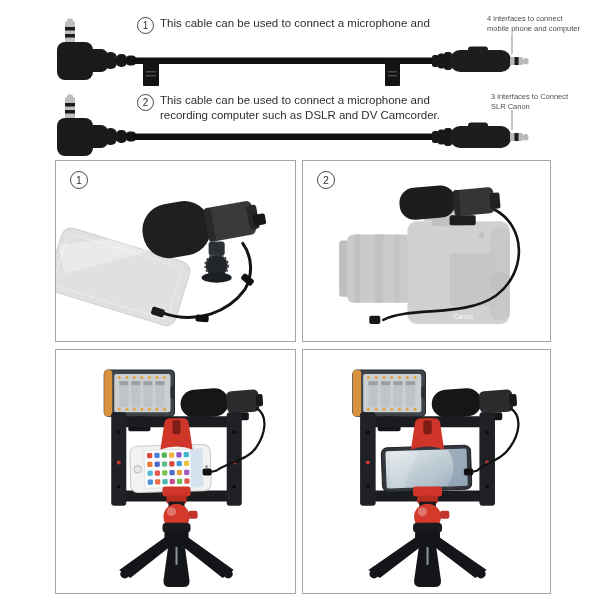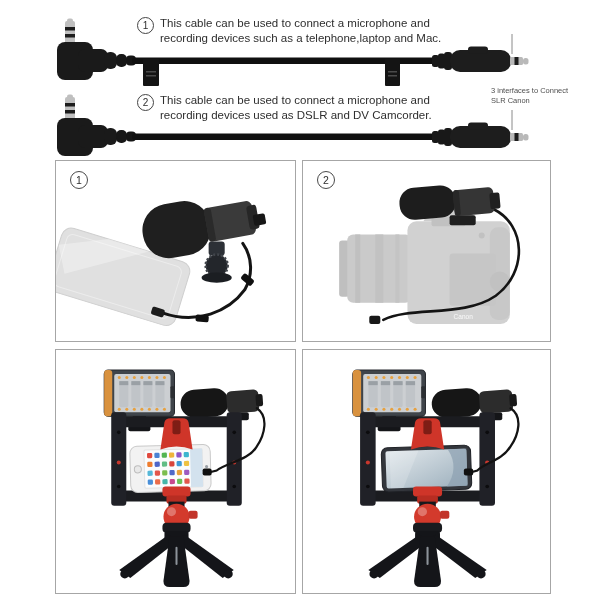--- a/index.html
+++ b/index.html
@@ -57,32 +57,35 @@
       <rect x="385" y="59" width="15" height="27" rx="1" fill="#141414"></rect>
       <rect x="388" y="71" width="9" height="1.5" fill="#4a4a4a"></rect>
       <rect x="388" y="75" width="9" height="1.5" fill="#4a4a4a"></rect>
     </g>
   </svg>
 
   <div class="desc" style="left:137px;top:16px;width:340px">
     <div class="num-circle">1</div>
     <div>
       <div>This cable can be used to connect a microphone and</div>
-      <div>recording devices such as a telephone,laptop and Mac.</div>
     </div>
+  </div>
+  <div class="callout" style="left:487px;top:14px">
+    <div>4 interfaces to connect</div>
+    <div>mobile phone and computer</div>
   </div>
 
   <div class="desc" style="left:137px;top:93px;width:340px">
     <div class="num-circle">2</div>
     <div>
       <div>This cable can be used to connect a microphone and</div>
-      <div>recording devices used as DSLR and DV Camcorder.</div>
+      <div>recording computer such as DSLR and DV Camcorder.</div>
     </div>
   </div>
-  <div class="callout" style="left:491px;top:86px">
+  <div class="callout" style="left:491px;top:92px">
     <div>3 interfaces to Connect</div>
     <div>SLR Canon</div>
   </div>
 
   <div class="panel" style="left:55px;top:160px;width:241px;height:182px">
     <div class="num-circle">1</div>
     <svg viewBox="0 0 238 179" preserveAspectRatio="none">
 
       <g transform="rotate(17 62 115)" opacity="0.5">
         <rect x="-4" y="82" width="133" height="66" rx="10" fill="#c2c2c2" stroke="#9f9f9f"></rect>

